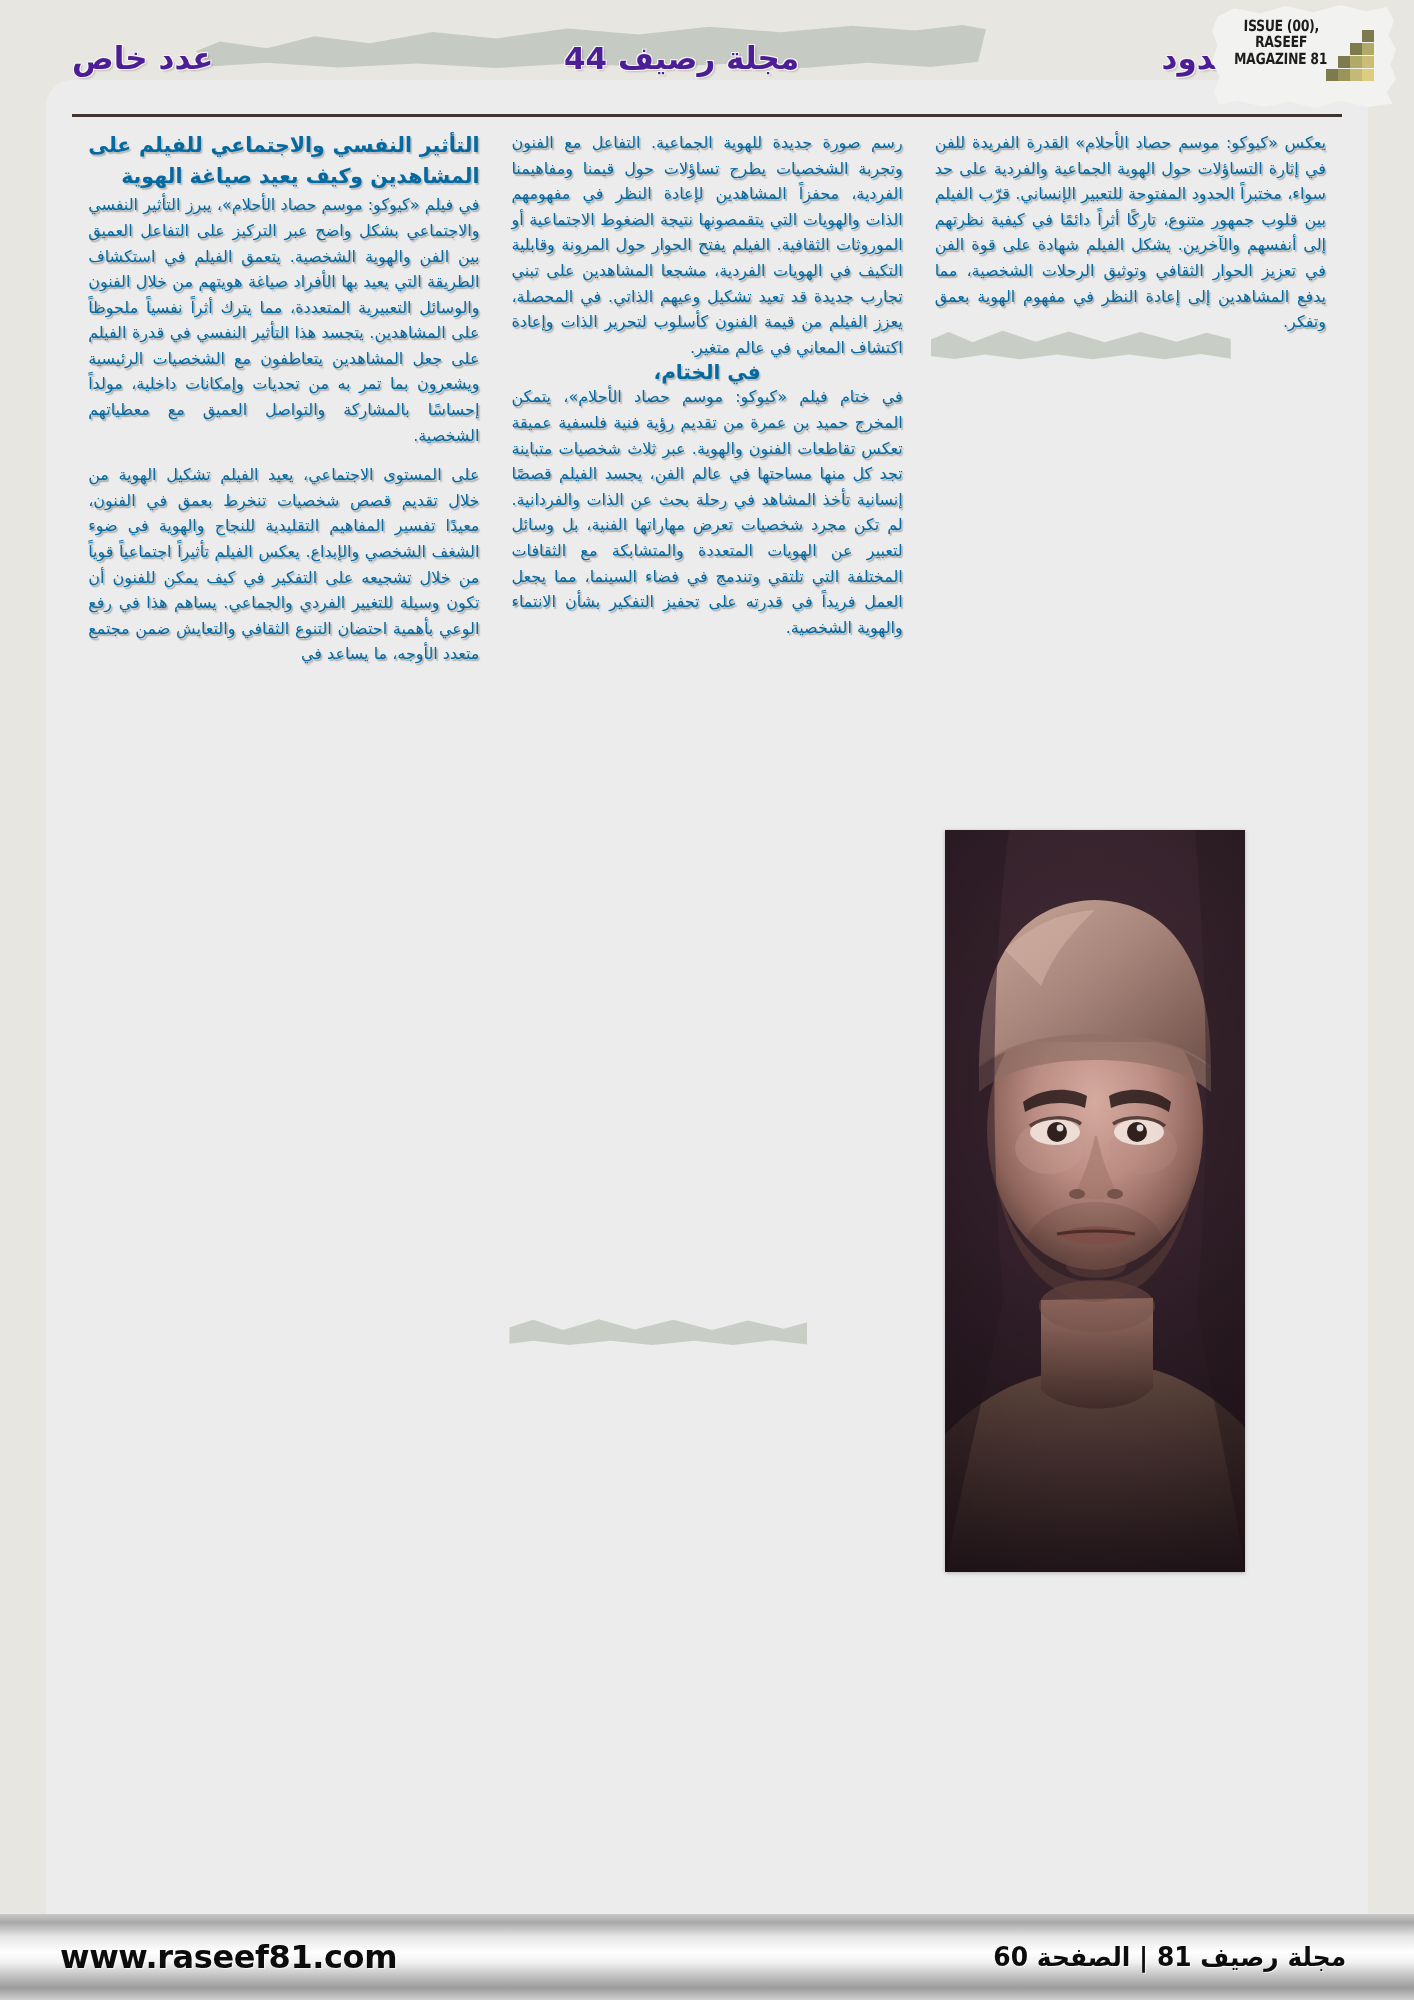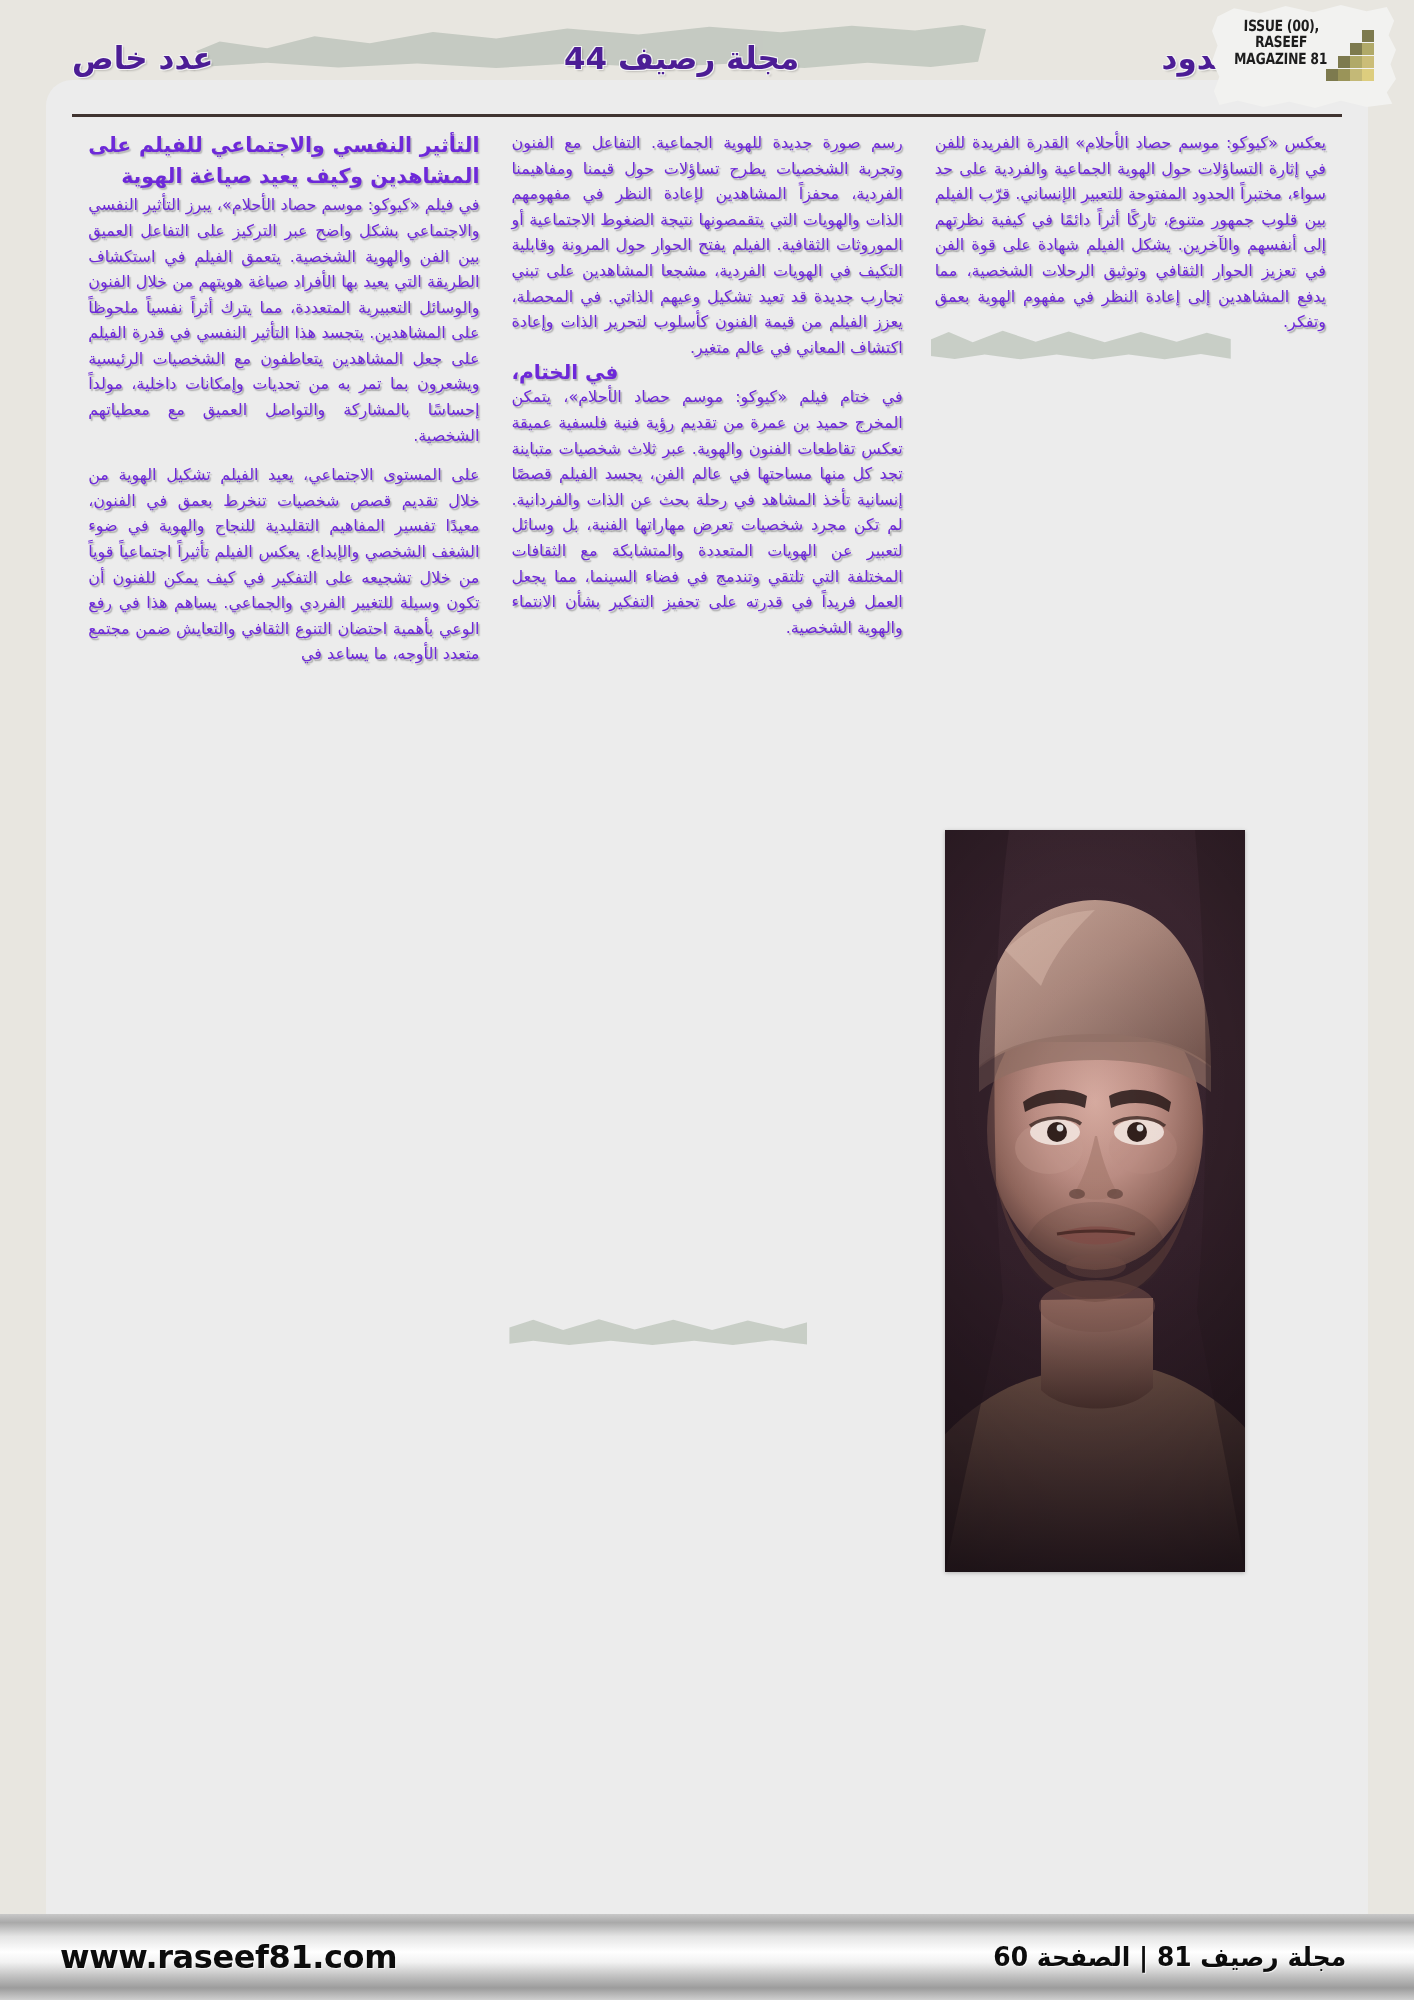--- a/index.html
+++ b/index.html
@@ -170,21 +170,21 @@
   }
   .col {
     position: relative;
     width: 33.33%;
     box-sizing: border-box;
     padding: 0 16px;
   }
   .col p, .col h2 {
     margin: 0 0 0 0;
     font-family: "DejaVu Sans", "Liberation Sans", sans-serif;
-    color: #6d28d9;
+    color: #0369a1;
   }
   .body-txt {
     font-size: 16px;
     line-height: 1.60;
     text-align: justify;
     font-weight: 400;
     letter-spacing: -0.1px;
     text-shadow: 1.5px 1.5px 1.4px rgba(0,0,0,0.30);
   }
   .body-txt + .body-txt { margin-top: 14px; }
@@ -195,21 +195,21 @@
     font-weight: 700;
     color: #e11205;
     text-align: justify;
     text-shadow: 1.5px 1.5px 1.2px rgba(0,0,0,0.22);
     margin-bottom: 8px;
   }
   .subhead {
     font-size: 20px;
     font-weight: 700;
     color: #e11205;
-    text-align: left;
+    text-align: center;
     text-shadow: 1.5px 1.5px 1.2px rgba(0,0,0,0.22);
     margin: 6px 0 4px 0;
   }
 
   
   .hl {
     position: absolute;
     background: #c3c9c0;
     opacity: 0.88;
     z-index: 0;

